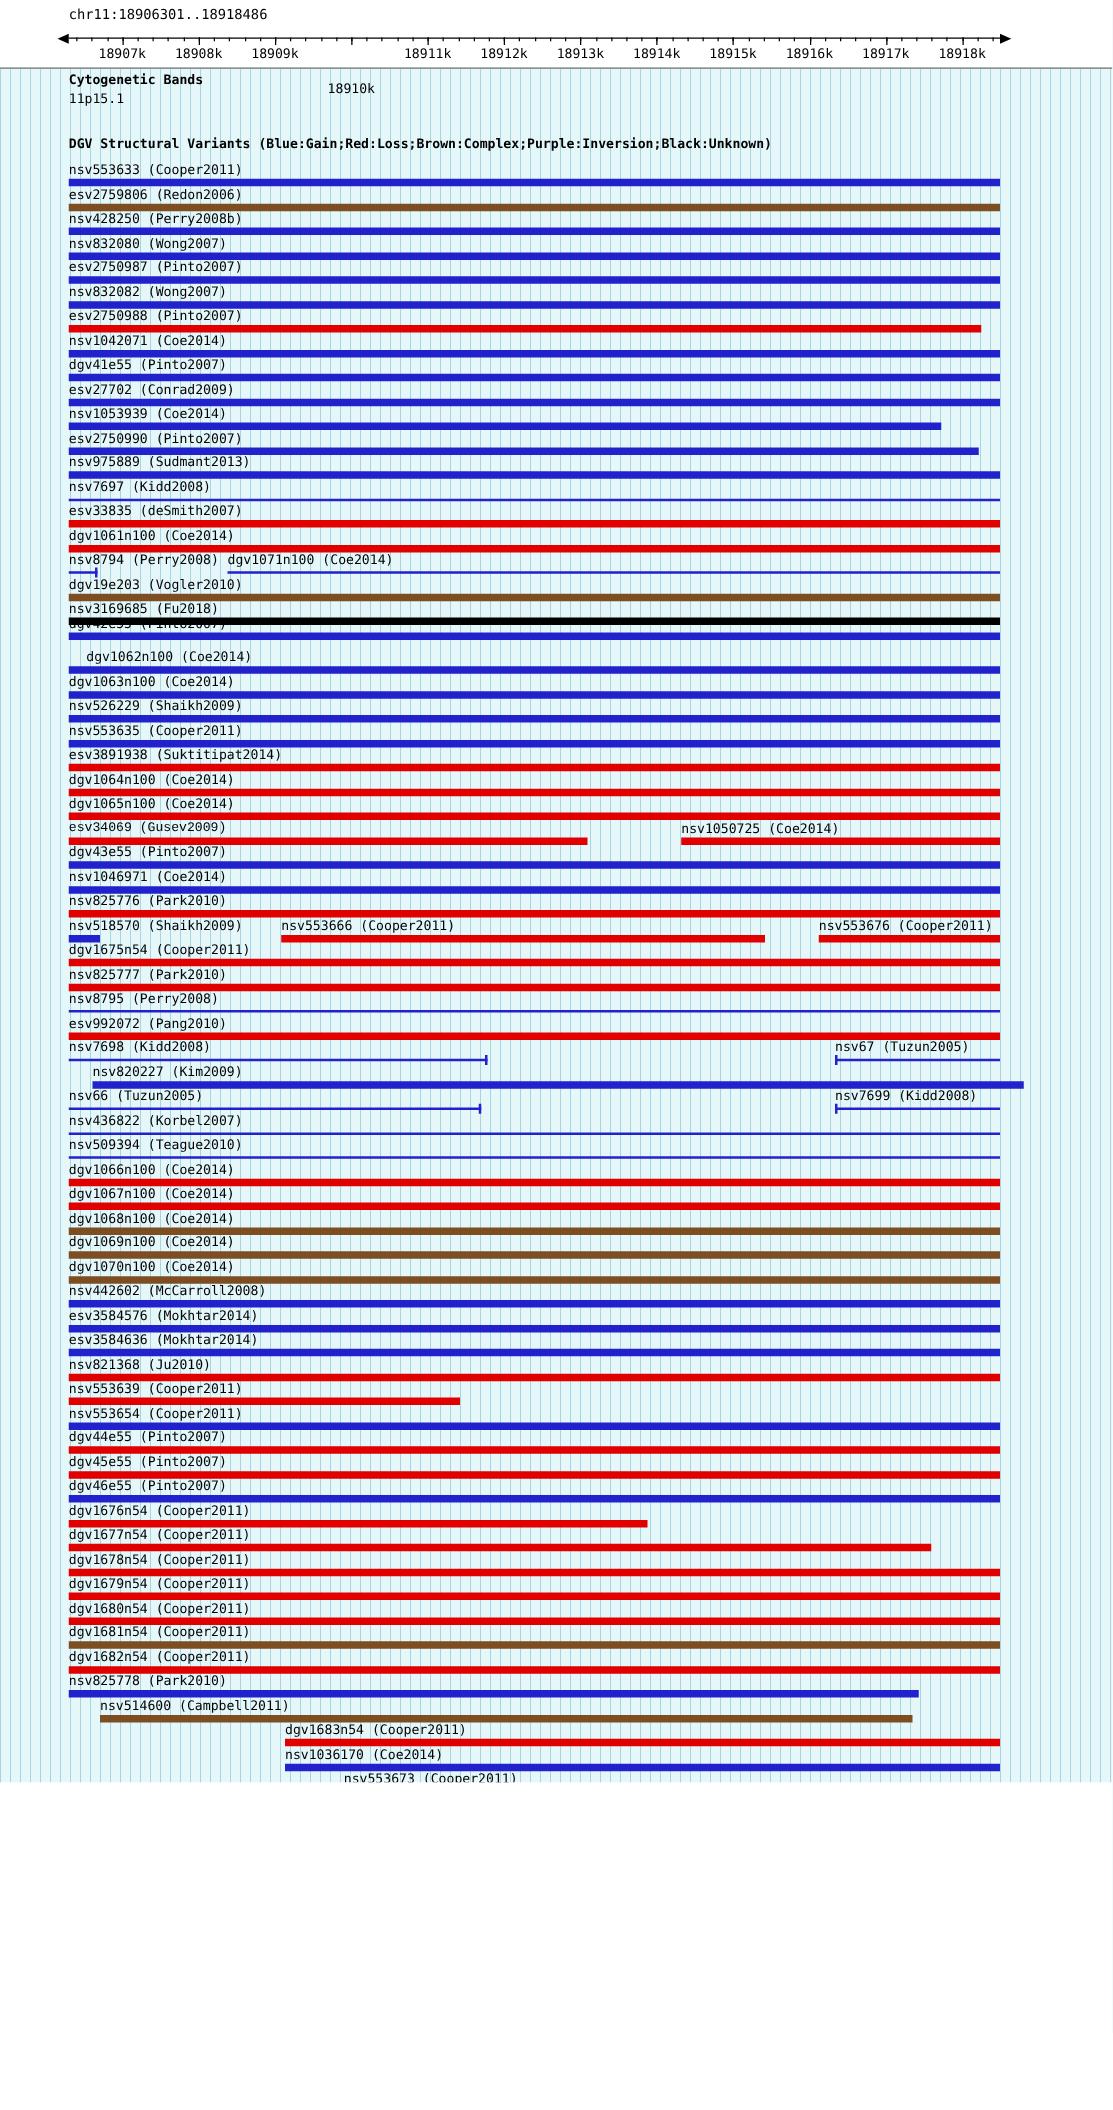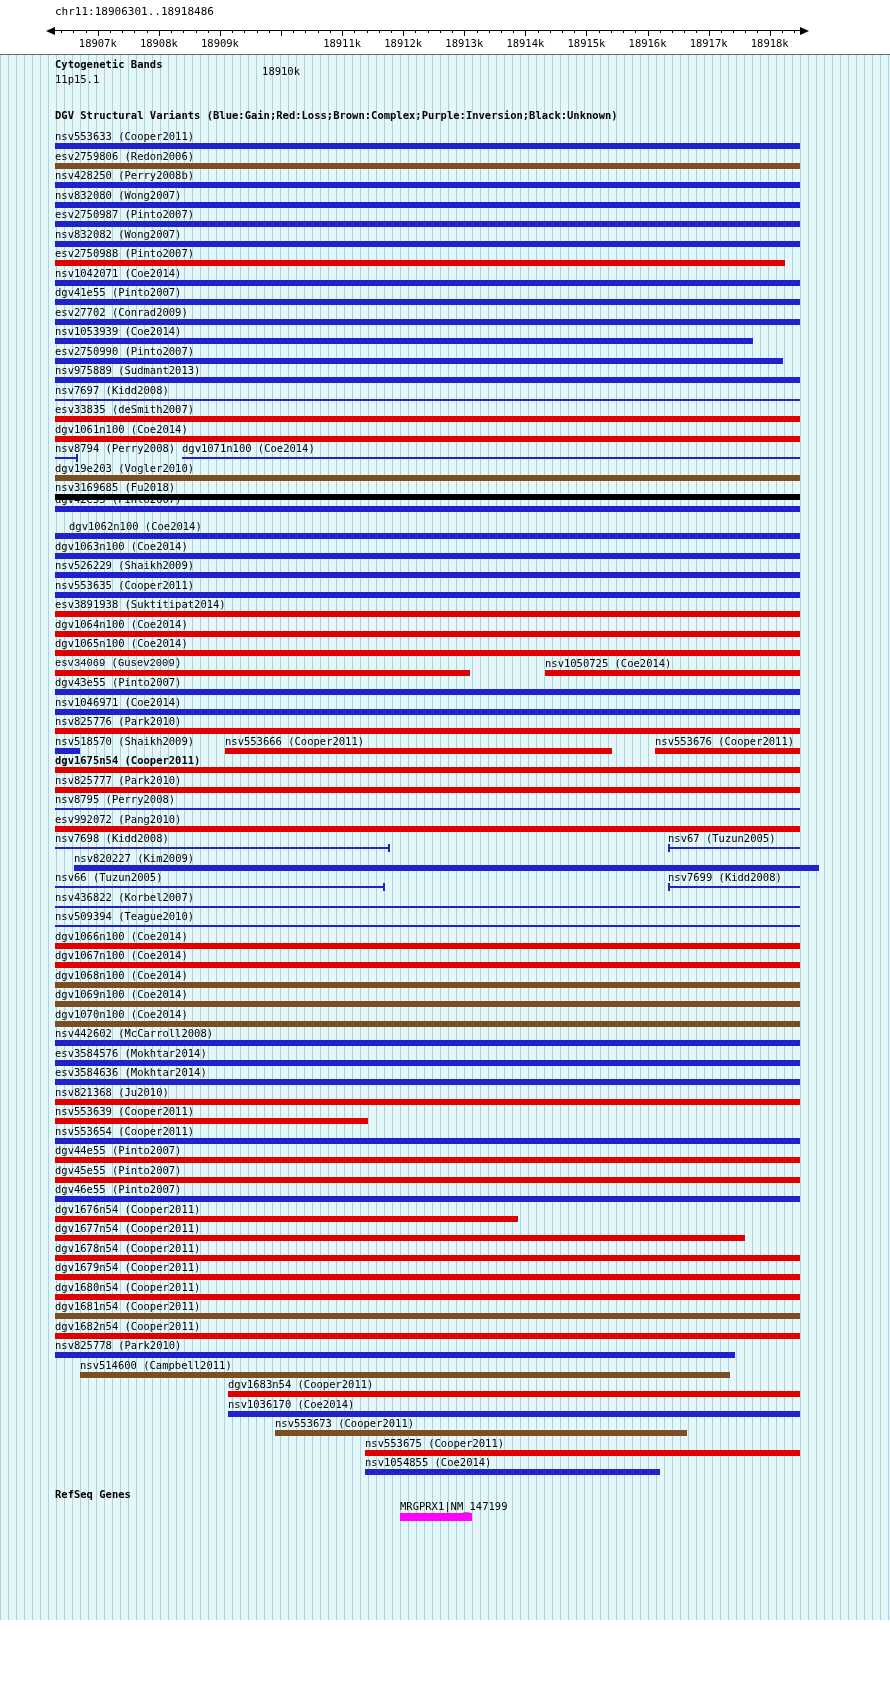--- a/index.html
+++ b/index.html
@@ -1,17 +1,17 @@
 <!DOCTYPE html>
 <html><head>
 <meta charset="utf-8">
 <style>
   html,body{margin:0;padding:0;background:#fff;}
   #canvas{
-    position:relative;width:890px;height:1620px;overflow:hidden;
+    position:relative;width:890px;height:1426px;overflow:hidden;
     background:
       repeating-linear-gradient(90deg, rgba(118,184,206,0.55) 0 1px, rgba(0,0,0,0) 1px 8px),
       #e6f7fa;
     font-family:"DejaVu Sans Mono",monospace;
   }
   .t{position:absolute;font:10.5px "DejaVu Sans Mono",monospace;color:#000;white-space:pre;line-height:12px;}
   .bold{font-weight:bold;}
   #ruler-panel{position:absolute;left:0;top:0;width:890px;height:54px;background:#ffffff;border-bottom:1px solid #6b6b6b;}
   #region-title{left:55px;top:6px;font-size:11px;}
   .ruler-line{position:absolute;left:55px;top:30px;width:745px;height:1px;background:#000;}
@@ -268,21 +268,21 @@
       </div>
       <div class="vrow" style="top: 734.5px;">
         <div class="vlabel" style="left: 55px;">nsv518570 (Shaikh2009)</div>
         <div class="vbar" style="left: 55px; width: 25px; background: rgb(34, 34, 204);"></div>
         <div class="vlabel" style="left: 225px;">nsv553666 (Cooper2011)</div>
         <div class="vbar" style="left: 225px; width: 387px; background: rgb(224, 0, 0);"></div>
         <div class="vlabel" style="left: 655px;">nsv553676 (Cooper2011)</div>
         <div class="vbar" style="left: 655px; width: 145px; background: rgb(224, 0, 0);"></div>
       </div>
       <div class="vrow" style="top: 754px;">
-        <div class="vlabel" style="left: 55px; font-weight: bold;">dgv1675n54 (Cooper2011)</div>
+        <div class="vlabel" style="left: 55px;">dgv1675n54 (Cooper2011)</div>
         <div class="vbar" style="left: 55px; width: 745px; background: rgb(224, 0, 0);"></div>
       </div>
       <div class="vrow" style="top: 773.5px;">
         <div class="vlabel" style="left: 55px;">nsv825777 (Park2010)</div>
         <div class="vbar" style="left: 55px; width: 745px; background: rgb(224, 0, 0);"></div>
       </div>
       <div class="vrow" style="top: 793px;">
         <div class="vlabel" style="left: 55px;">nsv8795 (Perry2008)</div>
         <div class="vbar thin" style="left: 55px; width: 745px; background: rgb(34, 34, 204);"></div>
       </div>

